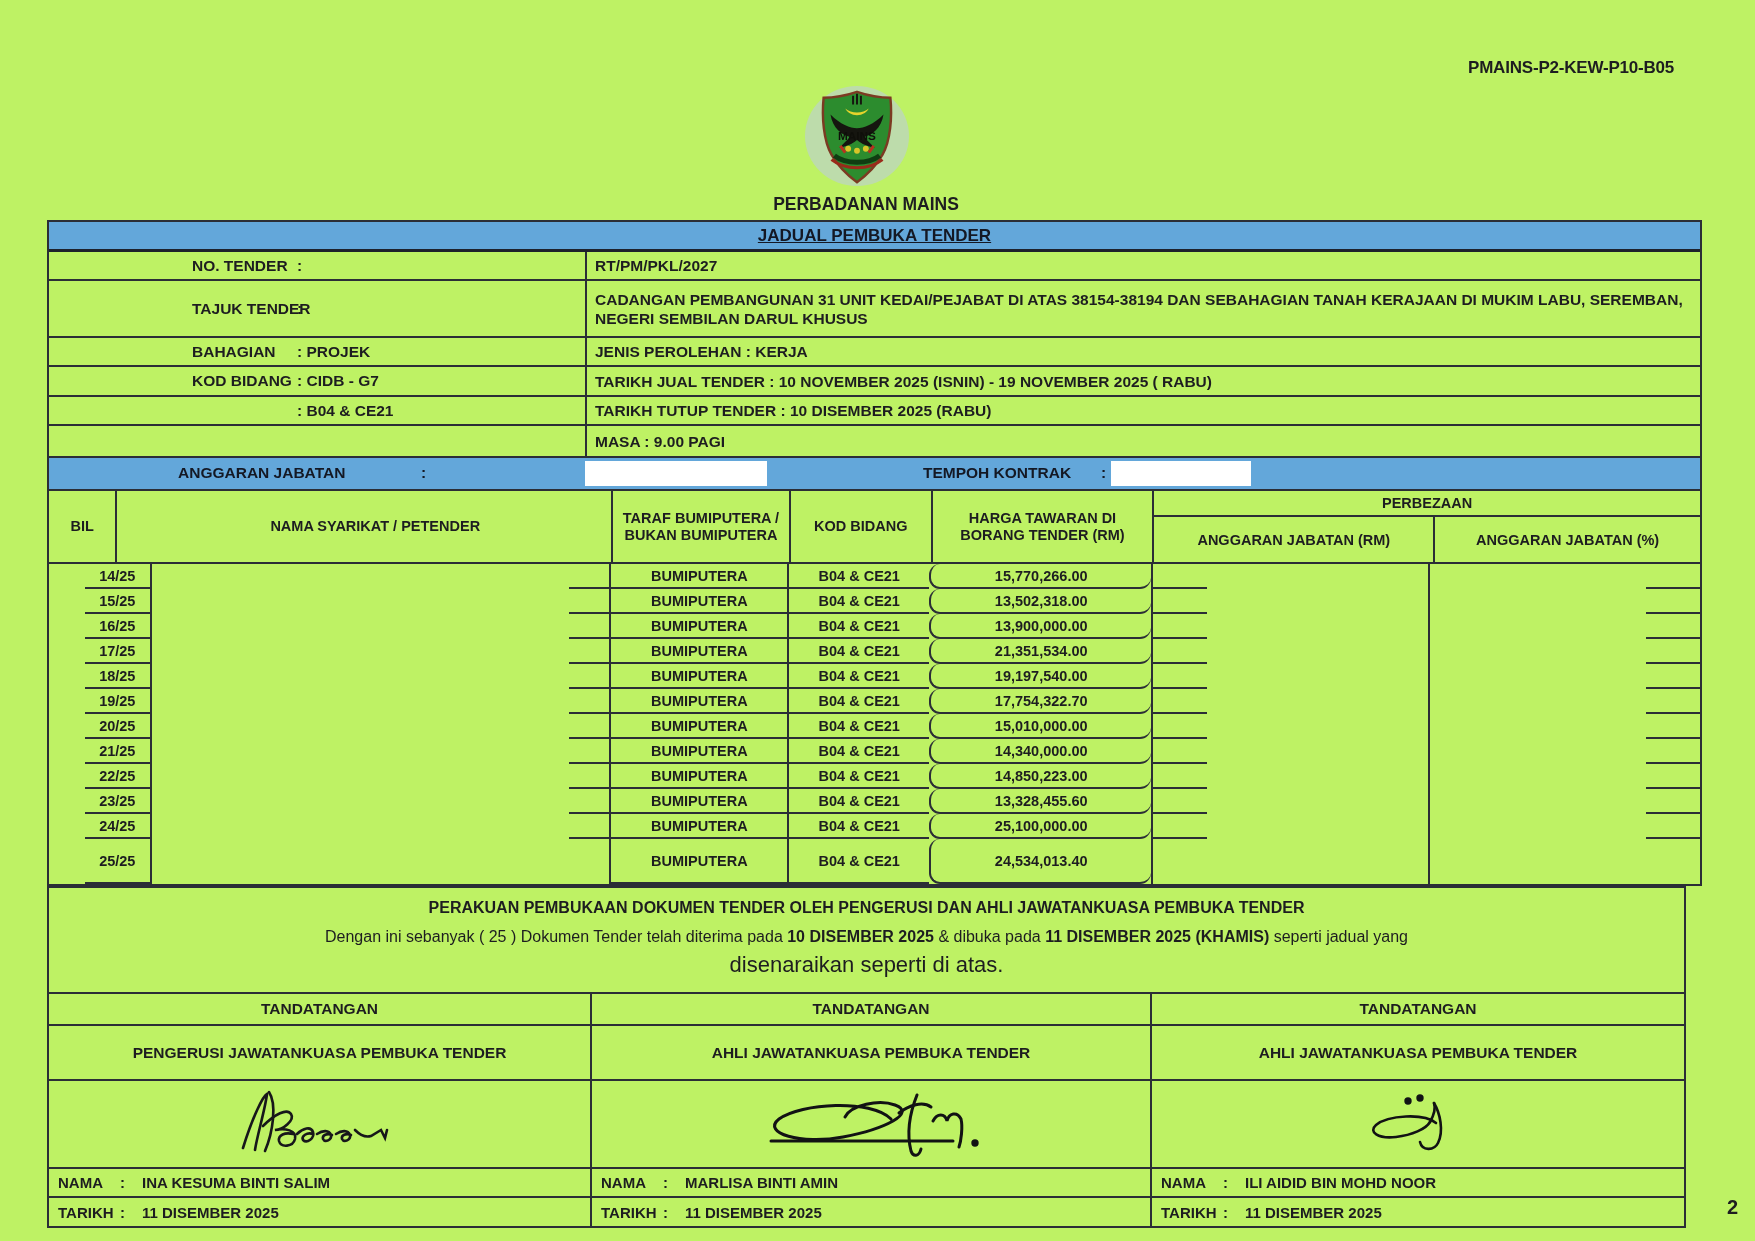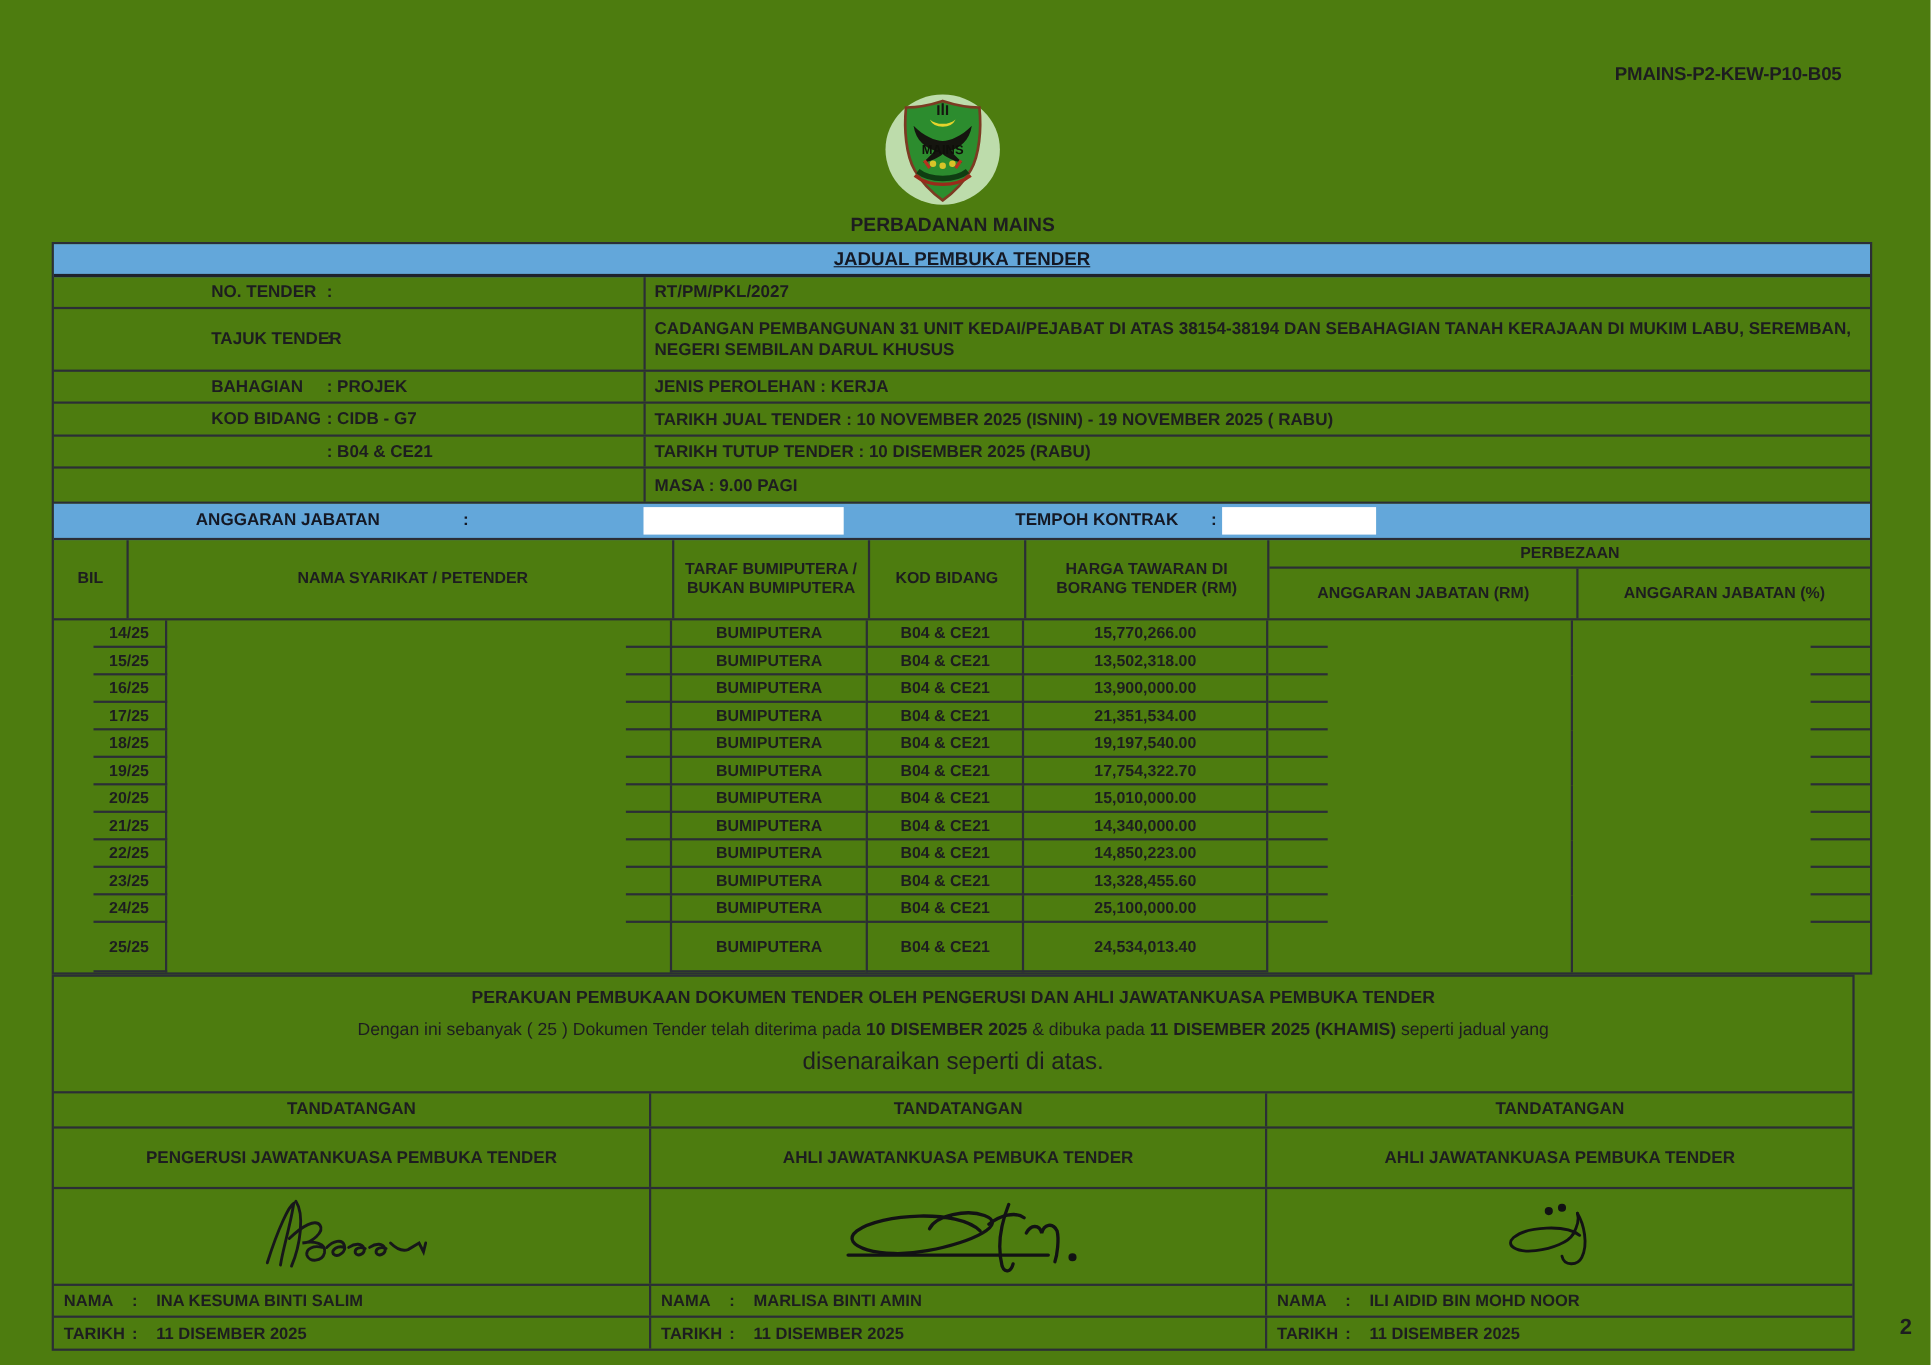--- a/index.html
+++ b/index.html
@@ -2,21 +2,21 @@
 <html style="--accent: #63a7da; --bd: #2b2e36;"><head>
 <meta charset="utf-8">
 <style>
   :root{
     --accent:#63a7da;
     --bd:#2b2e36;
     --ink:#1d1d20;
   }
   html,body{margin:0;padding:0;background:#e8e8e8;}
   *{box-sizing:border-box;}
-  .page{position:relative;width:1755px;height:1241px;background:#4d7c0f;
+  .page{position:relative;width:1755px;height:1241px;background:#bef264;
         font-family:"Liberation Sans", sans-serif;color:var(--ink);overflow:hidden;}
 
   .doc-code{position:absolute;left:1468px;top:58px;font-size:17px;font-weight:700;letter-spacing:-0.2px;}
 
   .logo{position:absolute;left:801px;top:84px;width:112px;height:106px;}
   .org-name{position:absolute;left:741px;top:194px;width:250px;text-align:center;
             font-size:17.5px;font-weight:700;}
 
   .docwrap{position:absolute;left:47px;top:220px;width:1655px;}
   .doc-top{width:1655px;border:2px solid var(--bd);}
@@ -65,21 +65,21 @@
 
   
   .drow{display:flex;height:25px;padding-left:36px;}
   .drow.tall{height:45px;}
   .c{position:relative;display:flex;align-items:center;justify-content:center;
      font-size:14.5px;font-weight:600;}
   .c.bil{width:68px;border-right:2px solid var(--bd);border-bottom:2px solid var(--bd);}
   .c.nama{width:468px;}
   .c.taraf{width:182px;border-left:2px solid var(--bd);border-bottom:2px solid var(--bd);}
   .c.kod{width:145px;border-left:2px solid var(--bd);border-bottom:2px solid var(--bd);}
-  .c.harga{width:227px;border-left:2px solid var(--bd);border-bottom:2px solid var(--bd);}
+  .c.harga{width:227px;border-left:2px solid var(--bd);border-bottom:2px solid var(--bd);border-radius:11px;}
   .c.rm{width:283px;border-left:2px solid var(--bd);}
   .c.pct{width:278px;border-left:2px solid var(--bd);}
   .stub{position:absolute;bottom:0;height:2px;background:var(--bd);}
   .c.nama .stub{right:0;width:40px;}
   .c.rm .stub{left:0;width:54px;}
   .c.pct .stub{right:0;width:54px;}
 
   
   .perak{height:95px;border-bottom:2px solid var(--bd);text-align:center;}
   .perak .p1{margin-top:11px;font-weight:700;font-size:16px;text-align:center;}

